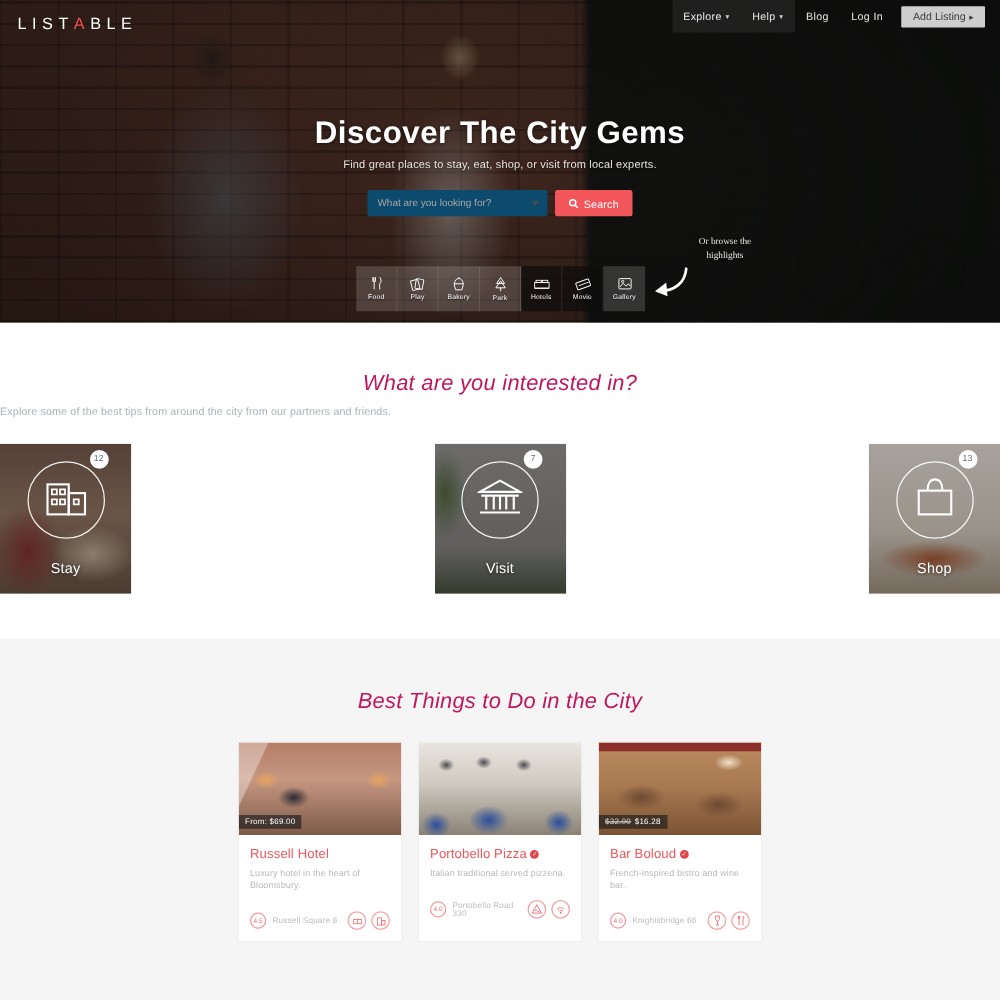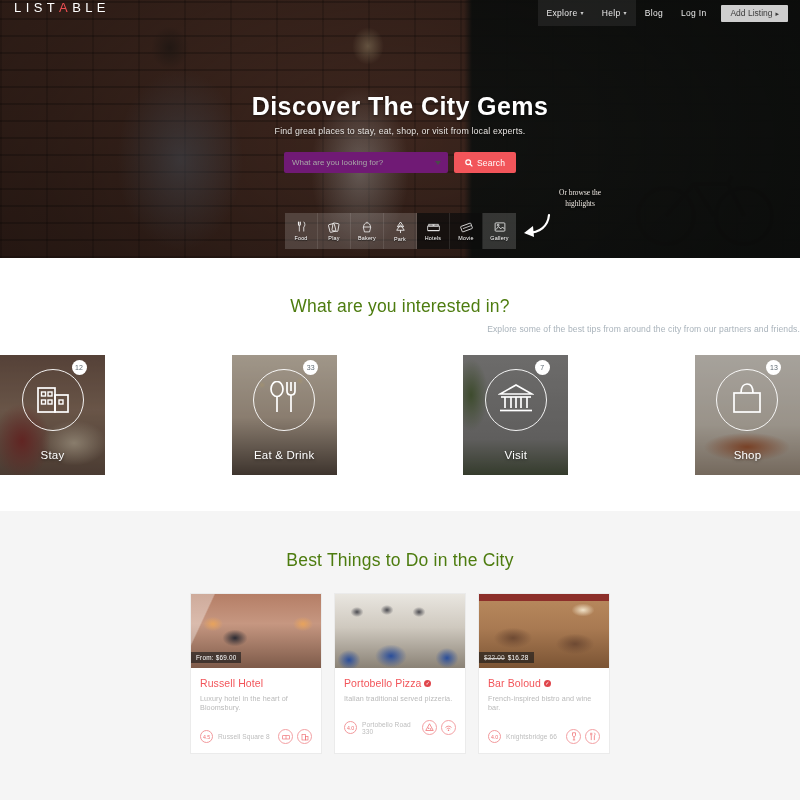--- a/index.html
+++ b/index.html
@@ -42,21 +42,21 @@
     opacity: .5;
   }
   .hero-shade {
     position: absolute; inset: 0;
     background: radial-gradient(ellipse 520px 300px at 400px 140px, rgba(0,0,0,0.30) 0%, rgba(0,0,0,0.55) 70%, rgba(0,0,0,0.62) 100%);
   }
 
   
   .navbar {
     position: absolute; top: 0; left: 0; right: 0; height: 26px;
-    display: flex; align-items: flex-start;
+    display: flex; align-items: flex-end;
     z-index: 6;
   }
   .logo {
     margin-left: 14px;
     font-size: 13px;
     letter-spacing: 4.4px;
     color: #fff;
     font-weight: 400;
     display: flex; align-items: baseline;
   }
@@ -116,22 +116,22 @@
     margin-top: 5px;
     letter-spacing: .15px;
     text-shadow: 0 1px 2px rgba(0,0,0,.5);
   }
   .search-row {
     margin-top: 16px;
     display: flex; justify-content: center; align-items: stretch;
     gap: 6px;
   }
   .search-field {
-    width: 164px; height: 21px;
-    background: #701a75;
+    width: 144px; height: 21px;
+    background: #0c4a6e;
     border-radius: 2px;
     display: flex; align-items: center;
     padding: 0 8px;
     position: relative;
   }
   .search-field input {
     border: 0; outline: 0;
     font-family: "Liberation Sans", sans-serif;
     font-size: 8px;
     color: #9a9a9a;
@@ -201,25 +201,26 @@
     text-shadow: 0 1px 1px rgba(0,0,0,.6);
   }
   .cat svg { display: block; }
 
   
   .section-white { background: #fff; padding-top: 38px; }
   .sec-title {
     text-align: center;
     font-size: 17.5px;
     font-weight: 400;
-    color: #4d7c0f;
+    color: #be185d;
     letter-spacing: .2px;
+    font-style: italic;
   }
   .sec-sub {
-    text-align: right;
+    text-align: left;
     font-size: 8.6px;
     color: #a9b3bb;
     margin-top: 7px;
     letter-spacing: .1px;
   }
   .cards-row {
     display: flex;
     justify-content: space-between;
     gap: 14px;
     margin-top: 21px;
@@ -476,38 +477,20 @@
           <rect x="12" y="10" width="4" height="4" fill="none" stroke="#fff" stroke-width="1.4"></rect>
           <rect x="5.5" y="18" width="4" height="4" fill="none" stroke="#fff" stroke-width="1.4"></rect>
           <rect x="12" y="18" width="4" height="4" fill="none" stroke="#fff" stroke-width="1.4"></rect>
           <rect x="23" y="18" width="4" height="4" fill="none" stroke="#fff" stroke-width="1.4"></rect>
         </svg>
       </div>
       <div class="badge">12</div>
       <div class="cap">Stay</div>
     </div>
 
-    <div class="icard">
-      <div class="ph" style="background:
-             radial-gradient(circle 5px at 30px 30px, #d8c39a 0%, rgba(216,195,154,0) 70%),
-             radial-gradient(circle 5px at 68px 26px, #d8c39a 0%, rgba(216,195,154,0) 70%),
-             linear-gradient(180deg,#d9cdbb 0%,#b9a896 52%,#4c4038 100%);"></div>
-      <div class="ph-ov"></div>
-      <div class="ring"></div>
-      <div class="gly">
-        <svg width="32" height="34" viewBox="0 0 32 34">
-          <ellipse cx="9" cy="8" rx="6" ry="7.5" fill="none" stroke="#fff" stroke-width="1.7"></ellipse>
-          <line x1="9" y1="15.5" x2="9" y2="31" stroke="#fff" stroke-width="1.7"></line>
-          <path d="M19 1 v9 M23 1 v9 M27 1 v9 M19 10 C19 13 21 14 23 14 C25 14 27 13 27 10" fill="none" stroke="#fff" stroke-width="1.7"></path>
-          <line x1="23" y1="14" x2="23" y2="31" stroke="#fff" stroke-width="1.7"></line>
-        </svg>
-      </div>
-      <div class="badge">33</div>
-      <div class="cap">Eat &amp; Drink</div>
-    </div>
 
     <div class="icard">
       <div class="ph" style="background:
              radial-gradient(ellipse 24px 50px at 8px 40px, #4c6138 0%, rgba(76,97,56,0) 72%),
              linear-gradient(180deg,#8f8f8f 0%,#7c7c7c 70%,#3f4a36 100%);"></div>
       <div class="ph-ov"></div>
       <div class="ring"></div>
       <div class="gly">
         <svg width="36" height="30" viewBox="0 0 36 30">
           <path d="M18 2 L34 11 H2 Z" fill="none" stroke="#fff" stroke-width="1.7"></path>

